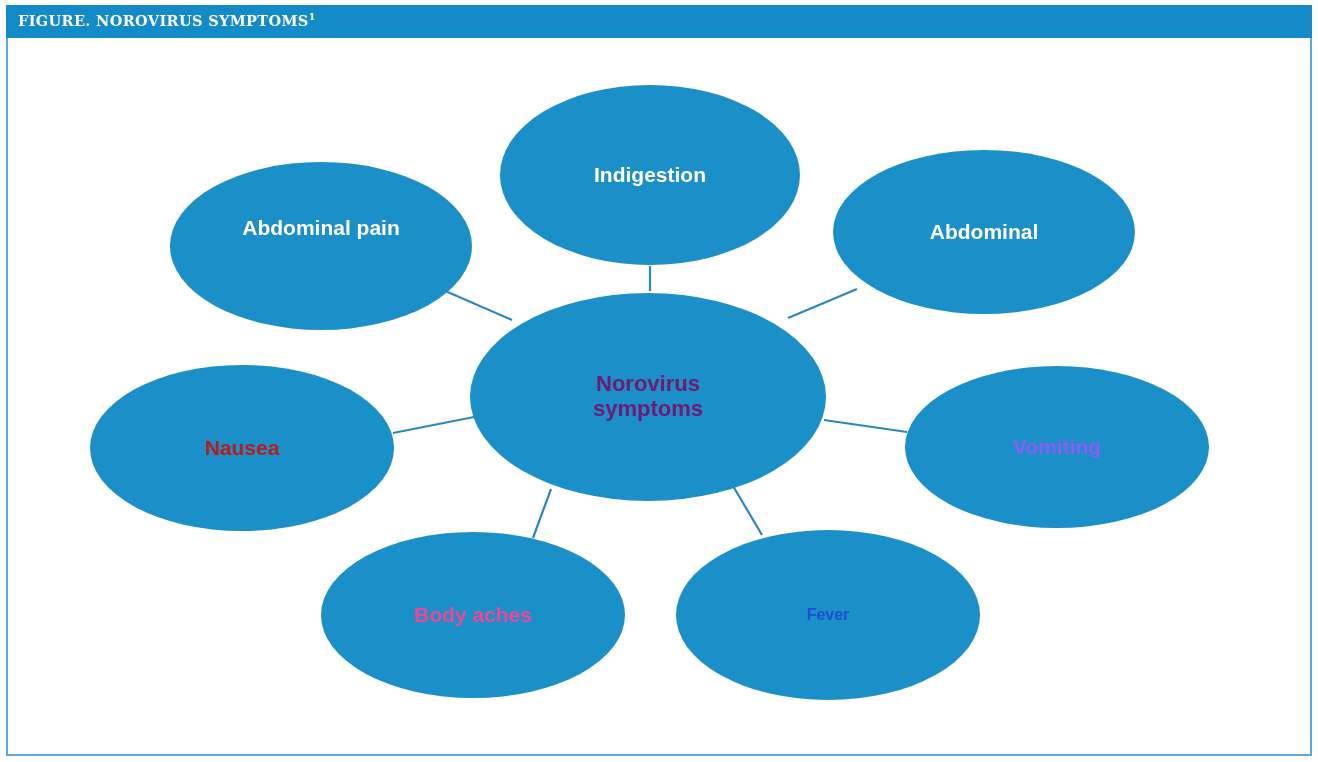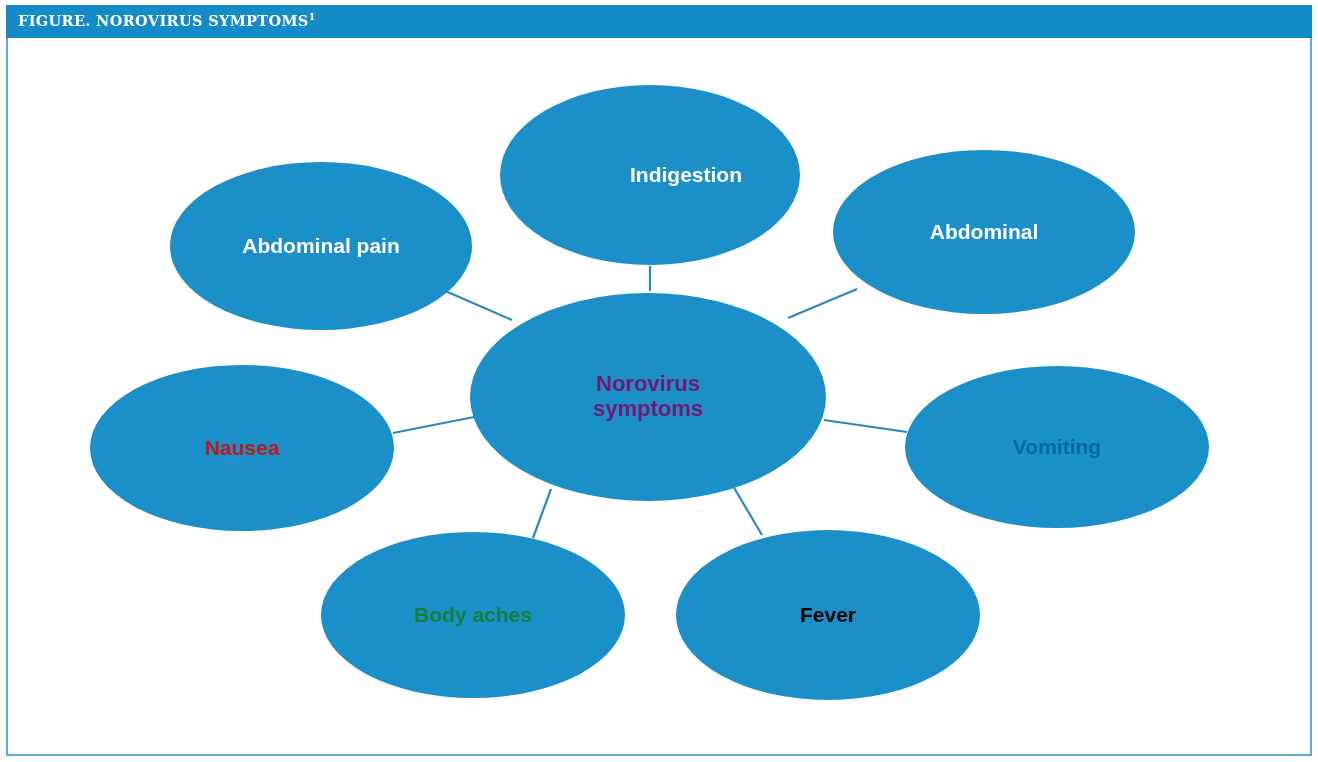--- a/index.html
+++ b/index.html
@@ -106,24 +106,24 @@
       <ellipse cx="984" cy="232" rx="151" ry="82" fill="#1a8fc8"></ellipse>
       <ellipse cx="1057" cy="447" rx="152" ry="81" fill="#1a8fc8"></ellipse>
       <ellipse cx="828" cy="615" rx="152" ry="85" fill="#1a8fc8"></ellipse>
       <ellipse cx="473" cy="615" rx="152" ry="83" fill="#1a8fc8"></ellipse>
       <ellipse cx="242" cy="448" rx="152" ry="83" fill="#1a8fc8"></ellipse>
       <ellipse cx="321" cy="246" rx="151" ry="84" fill="#1a8fc8"></ellipse>
       <ellipse cx="648" cy="397" rx="178" ry="104" fill="#1a8fc8"></ellipse>
     </svg>
 
   <div id="label-layer">
-      <div class="node-label" style="left: 650px; top: 175px; font-size: 21px; color: rgb(255, 255, 255); margin-left: 36px;">Indigestion</div>
+      <div class="node-label" style="left: 650px; top: 175px; font-size: 21px; color: rgb(255, 255, 255);">Indigestion</div>
       <div class="node-label" style="left: 984px; top: 232px; font-size: 21px; color: rgb(255, 255, 255);">Abdominal</div>
-      <div class="node-label" style="left: 1057px; top: 447px; font-size: 21px; color: #0369a1;">Vomiting</div>
-      <div class="node-label" style="left: 828px; top: 615px; font-size: 21px; color: #000000;">Fever</div>
-      <div class="node-label" style="left: 473px; top: 615px; font-size: 21px; color: #15803d;">Body aches</div>
+      <div class="node-label" style="left: 1057px; top: 447px; font-size: 21px; color: #8b5cf6;">Vomiting</div>
+      <div class="node-label" style="left: 828px; top: 615px; font-size: 16px; color: #1d4ed8;">Fever</div>
+      <div class="node-label" style="left: 473px; top: 615px; font-size: 21px; color: #ec4899;">Body aches</div>
       <div class="node-label" style="left: 242px; top: 448px; font-size: 21px; color: #b91c1c;">Nausea</div>
-      <div class="node-label" style="left: 321px; top: 246px; font-size: 21px; color: rgb(255, 255, 255);">Abdominal pain</div>
+      <div class="node-label" style="left: 321px; top: 228px; font-size: 21px; color: rgb(255, 255, 255);">Abdominal pain</div>
       <div class="node-label" style="left: 648px; top: 397px; font-size: 22px; color: #701a75;">Norovirus
 symptoms</div>
     </div>
 
 </div>
 
 </body></html>

